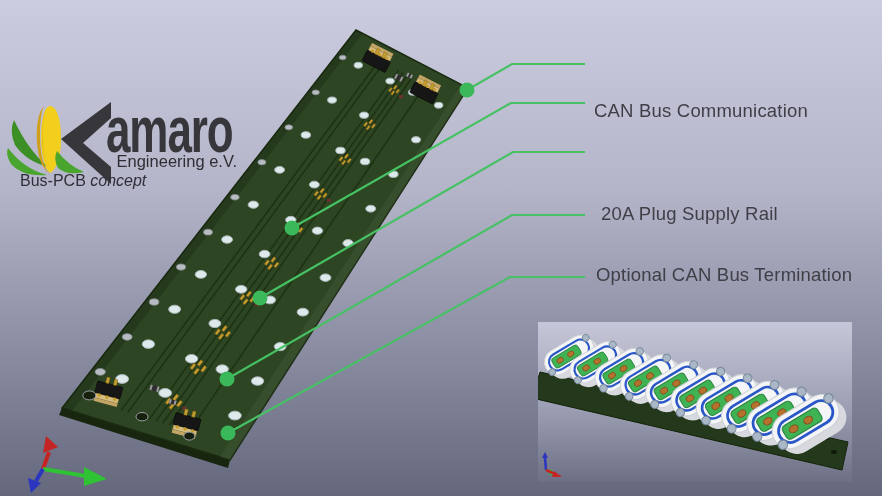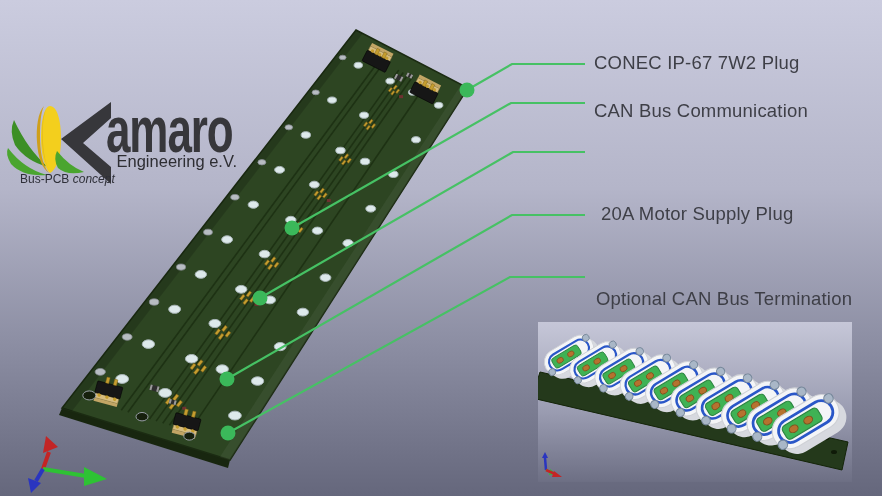--- a/index.html
+++ b/index.html
@@ -5,23 +5,23 @@
   html,body{margin:0;padding:0;}
   body{width:882px;height:496px;overflow:hidden;font-family:"Liberation Sans",sans-serif;}
   .stage{position:relative;width:882px;height:496px;
     background:linear-gradient(180deg,#cbccdf 0%,#b4b5c9 38%,#8b8da2 70%,#65677c 100%);}
   .scene{position:absolute;left:0;top:0;}
   .callout-label{position:absolute;font-size:18.5px;color:#3e3f47;white-space:nowrap;letter-spacing:.2px;}
   .cl0{top:52px;left:594px;}
   .cl1{top:91px;left:594px;margin-top:9px;}
   .cl2{top:140px;left:595px;}
   .cl3{top:203px;left:601px;}
-  .cl4{top:264px;left:596px;margin-top:24px;}
+  .cl4{top:264px;left:596px;}
   .logo-svg{position:absolute;left:0;top:0;}
-  .caption{position:absolute;left:20px;top:172px;font-size:12px;color:#2f3039;}
+  .caption{position:absolute;left:20px;top:172px;font-size:16px;color:#2f3039;}
   .caption i{font-style:italic;}
   .inset{position:absolute;left:538px;top:322px;width:314px;height:160px;
     background:linear-gradient(180deg,#c6c7d8 0%,#9b9db2 55%,#6d6f84 100%);}
 </style>
 </head>
 <body>
 
 <div class="stage">
 
   <svg id="scene" class="scene" width="882" height="496" viewBox="0 0 882 496">
@@ -246,23 +246,22 @@
       <text x="0" y="0" font-size="80" font-weight="bold" letter-spacing="-2" fill="#37373b">amaro</text>
     </g>
     <text x="237" y="167" text-anchor="end" font-size="16.5" fill="#2e2e33">Engineering e.V.</text>
   </svg>
 
   <div class="caption">
     <span>Bus-PCB</span>
     <i>concept</i>
   </div>
 
-  <div class="callout-label cl0">CONEC IP-67 7W2 Plug</div>
   <div class="callout-label cl1">CAN Bus Communication</div>
-  <div class="callout-label cl3">20A Motor Supply Plug</div>
+  <div class="callout-label cl3">20A Plug Supply Rail</div>
   <div class="callout-label cl4">Optional CAN Bus Termination</div>
 
   <div class="inset">
     <svg id="inset-scene" width="314" height="160" viewBox="0 0 314 160">
         <polygon points="2,50 310,120 304,148 -6,76" fill="#24391b" stroke="#142409" stroke-width="1"></polygon>
         <ellipse cx="279" cy="102" rx="3" ry="2" fill="#0f1a08"></ellipse>
         <ellipse cx="288" cy="116" rx="3.2" ry="2.2" fill="#0f1a08"></ellipse>
         <ellipse cx="296" cy="130" rx="3" ry="2" fill="#0f1a08"></ellipse>
         <g transform="translate(31 33) rotate(-31) scale(0.86)">
           <rect x="-30" y="-11" width="62" height="30" rx="15" fill="#d7d9df" transform="translate(2,3)"></rect>

